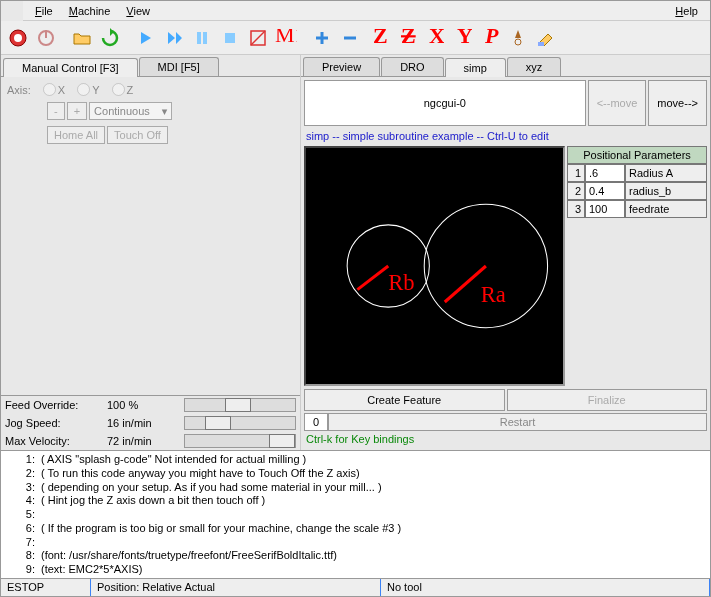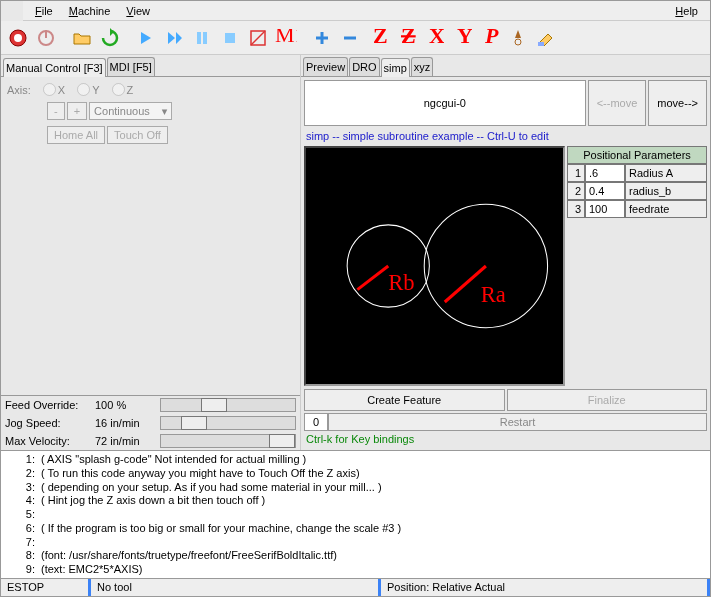--- a/index.html
+++ b/index.html
@@ -8,32 +8,32 @@
 .menubar .mitem { padding: 2px 8px; cursor: pointer; }
 .menubar .mitem u { text-decoration: underline; }
 .menubar .spacer { flex: 1; }
 .toolbar { display: flex; padding: 4px; gap: 2px; background: #eee; border-bottom: 1px solid #ccc; align-items: center; height: 34px; }
 .tbtn { width: 26px; height: 26px; border: 1px solid transparent; display: flex; align-items: center; justify-content: center; background: none; cursor: pointer; }
 .sep { width: 6px; }
 .main { display: flex; flex: 1; min-height: 0; }
 .panel-left { width: 300px; display: flex; flex-direction: column; border-right: 1px solid #ccc; }
 .panel-right { flex: 1; display: flex; flex-direction: column; }
 .tabs { display: flex; padding: 2px 2px 0 2px; border-bottom: 1px solid #999; }
-.tab { padding: 3px 2px; border: 1px solid #999; border-bottom: none; background: #ddd; margin-right: 1px; cursor: pointer; border-radius: 3px 3px 0 0; }
+.tab { padding: 3px 18px; border: 1px solid #999; border-bottom: none; background: #ddd; margin-right: 1px; cursor: pointer; border-radius: 3px 3px 0 0; }
 .tab.active { background: #eee; position: relative; top: 1px; }
 .left-body { flex: 1; padding: 6px; color: #888; }
 .axis-row { display: flex; gap: 12px; align-items: center; margin-bottom: 6px; }
 .radio { display: inline-flex; align-items: center; gap: 2px; }
 .radio input { margin: 0; }
 .btnrow { display: flex; gap: 2px; margin: 4px 0 6px 40px; }
 .sbtn { padding: 2px 6px; border: 1px solid #aaa; background: #eee; color: #666; }
 .sbtn.dis { color: #aaa; }
 .combo { border: 1px solid #aaa; padding: 1px 4px; display: inline-flex; align-items: center; gap: 12px; background: #f4f4f4; color: #888; }
 .settings { border-top: 1px solid #999; }
-.srow { display: flex; align-items: center; padding: 2px 4px; gap: 0; }
+.srow { display: flex; align-items: center; padding: 2px 4px; gap: 12px; }
 .srow .lbl { width: 90px; }
 .srow .val { width: 65px; text-align: left; }
 .slider { flex: 1; height: 14px; border: 1px solid #999; background: #ddd; position: relative; }
 .slider .thumb { position: absolute; top: -1px; width: 26px; height: 14px; border: 1px solid #777; background: #eee; }
 .right-body { flex: 1; display: flex; flex-direction: column; padding: 3px; min-height: 0; }
 .namebox { display: flex; gap: 2px; margin-bottom: 2px; }
 .namebox .name { flex: 1; border: 1px solid #999; text-align: center; padding: 16px; background: #fff; }
 .namebox button { padding: 2px 8px; border: 1px solid #999; background: #eee; }
 .namebox button.dis { color: #aaa; }
 .subtitle { color: #2020cc; padding: 2px 0 4px 2px; }
@@ -51,21 +51,21 @@
 .btns2 button.dis { color: #aaa; }
 .rbar { display: flex; margin-top: 2px; }
 .rbar .zero { width: 24px; border: 1px solid #999; background: #fff; text-align: center; padding: 2px; }
 .rbar button { flex: 1; padding: 2px; border: 1px solid #999; background: #eee; color: #888; }
 .keybind { color: #0a880a; padding: 2px; }
 .code { background: #fff; border-top: 1px solid #999; height: 128px; overflow: auto; font-family: monospace; font-size: 11px; padding: 2px 0; line-height: 1.25; }
 .code .ln { display: flex; }
 .code .num { width: 40px; text-align: right; color: #000; padding-right: 6px; }
 .code .txt { color: #000; }
 .status { display: flex; border-top: 1px solid #999; background: #eee; height: 18px; }
-.status div { padding: 2px 6px; border-right: 3px solid #3b82f6; }
+.status div { padding: 2px 6px; border-right: 1px solid #3b82f6; }
 .status div:nth-child(1){width:90px;} .status div:nth-child(2){width:290px;} .status div:nth-child(3){flex:1;}
 svg text { font-family: serif; font-size: 22px; fill: #f00; }
 </style>
 </head>
 <body>
 
 <div class="menubar">
   <span class="mitem"><u>F</u>ile</span>
   <span class="mitem"><u>M</u>achine</span>
   <span class="mitem"><u>V</u>iew</span>
@@ -334,15 +334,15 @@
       <span class="txt">(font: /usr/share/fonts/truetype/freefont/FreeSerifBoldItalic.ttf)</span>
     </div>
     <div class="ln">
       <span class="num">9:</span>
       <span class="txt">(text: EMC2*5*AXIS)</span>
     </div>
   </div>
 
 <div class="status">
   <div>ESTOP</div>
+  <div>Position: Relative Actual</div>
   <div>No tool</div>
-  <div>Position: Relative Actual</div>
 </div>
 
 </body></html>

